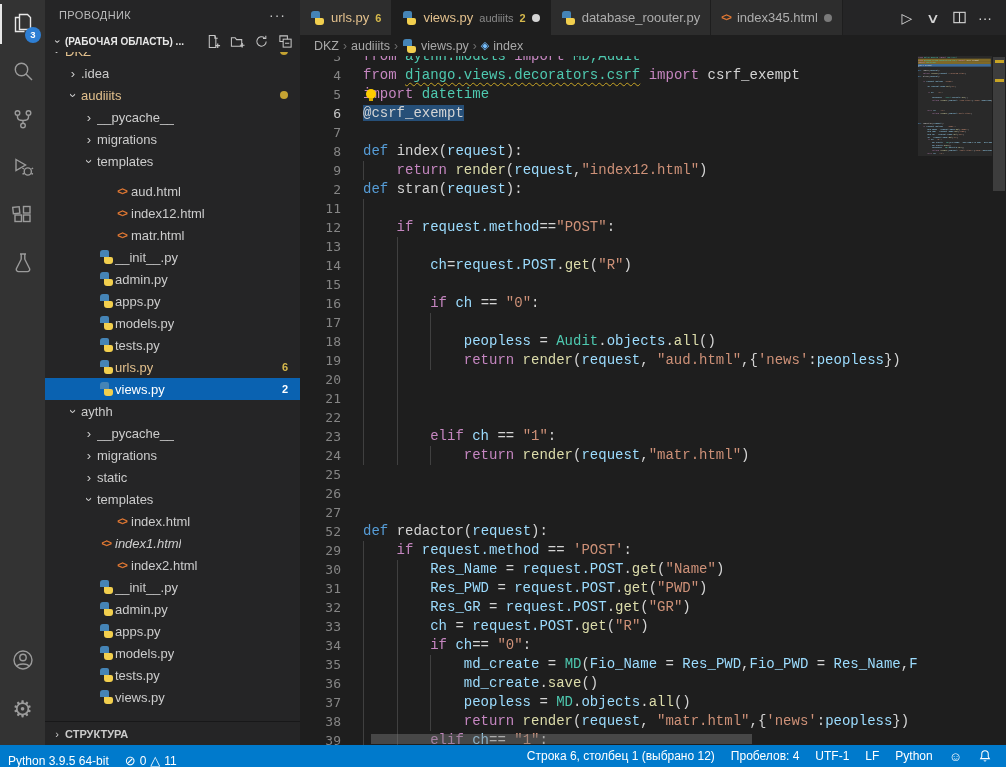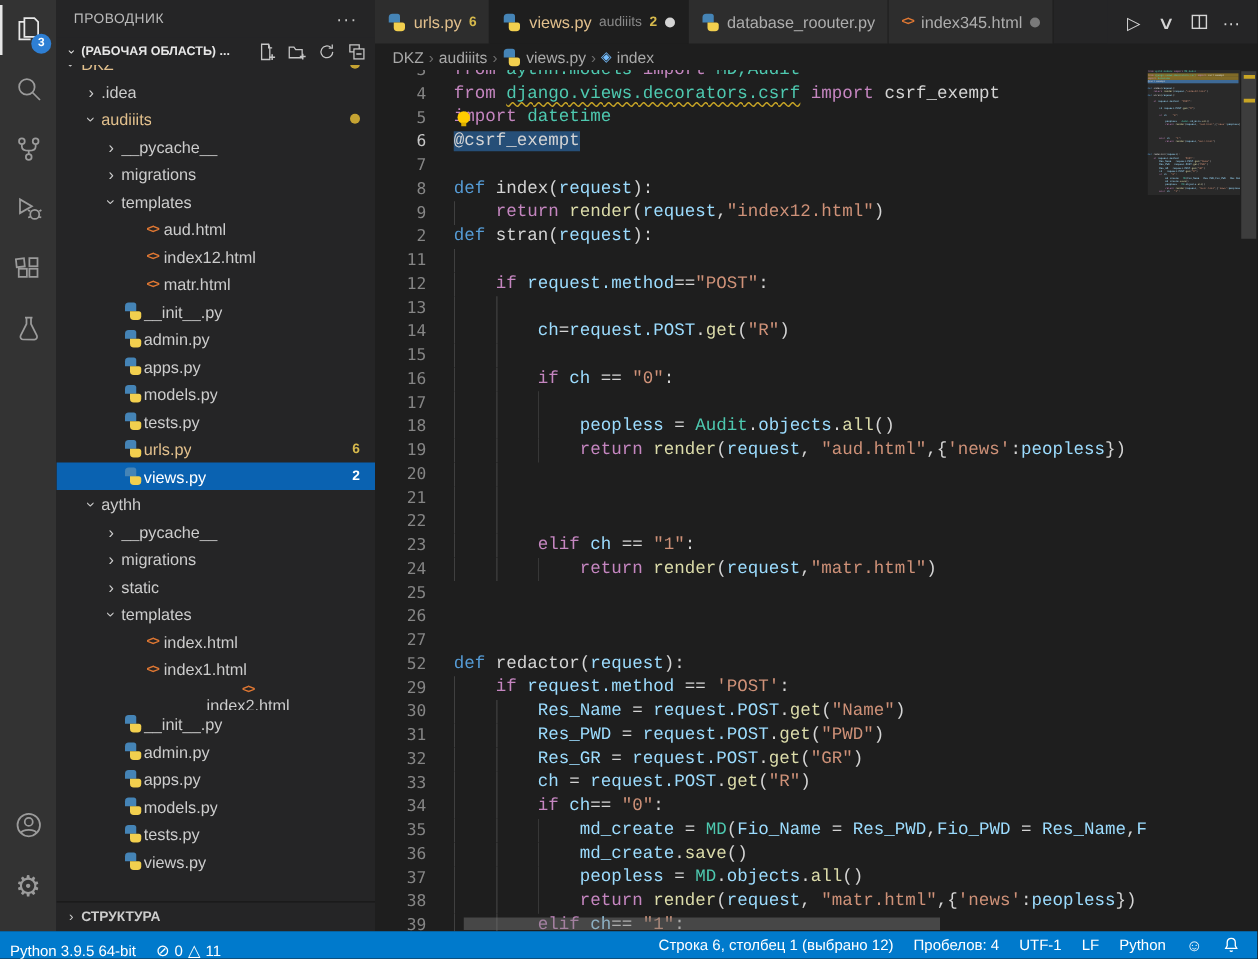--- a/index.html
+++ b/index.html
@@ -224,21 +224,21 @@
             <span class="lab">__pycache__</span>
           </div>
           <div class="row" style="padding-left: 36px;">
             <span class="tw ">›</span>
             <span class="lab">migrations</span>
           </div>
           <div class="row" style="padding-left: 36px;">
             <span class="tw exp">›</span>
             <span class="lab">templates</span>
           </div>
-          <div class="row" style="padding-left: 52px;">
+          <div class="row" style="padding-left: 52px; margin-top: 8px;">
             <span class="tw"></span>
             <span class="fico htmlico"></span>
             <span class="lab">aud.html</span>
           </div>
           <div class="row" style="padding-left: 52px;">
             <span class="tw"></span>
             <span class="fico htmlico"></span>
             <span class="lab">index12.html</span>
           </div>
           <div class="row" style="padding-left: 52px;">
@@ -315,26 +315,26 @@
           </div>
           <div class="row" style="padding-left: 36px;">
             <span class="tw exp">›</span>
             <span class="lab">templates</span>
           </div>
           <div class="row" style="padding-left: 52px;">
             <span class="tw"></span>
             <span class="fico htmlico"></span>
             <span class="lab">index.html</span>
           </div>
-          <div class="row" style="padding-left: 52px;">
+          <div class="row" style="padding-left: 36px; font-style: italic;">
             <span class="tw"></span>
             <span class="fico htmlico"></span>
             <span class="lab">index1.html</span>
           </div>
-          <div class="row" style="padding-left: 52px; flex-direction: column;">
+          <div class="row" style="padding-left: 52px;">
             <span class="tw"></span>
             <span class="fico htmlico"></span>
             <span class="lab">index2.html</span>
           </div>
           <div class="row" style="padding-left: 36px;">
             <span class="tw"></span>
             <span class="fico">
               <span class="pyico"></span>
             </span>
             <span class="lab">__init__.py</span>

